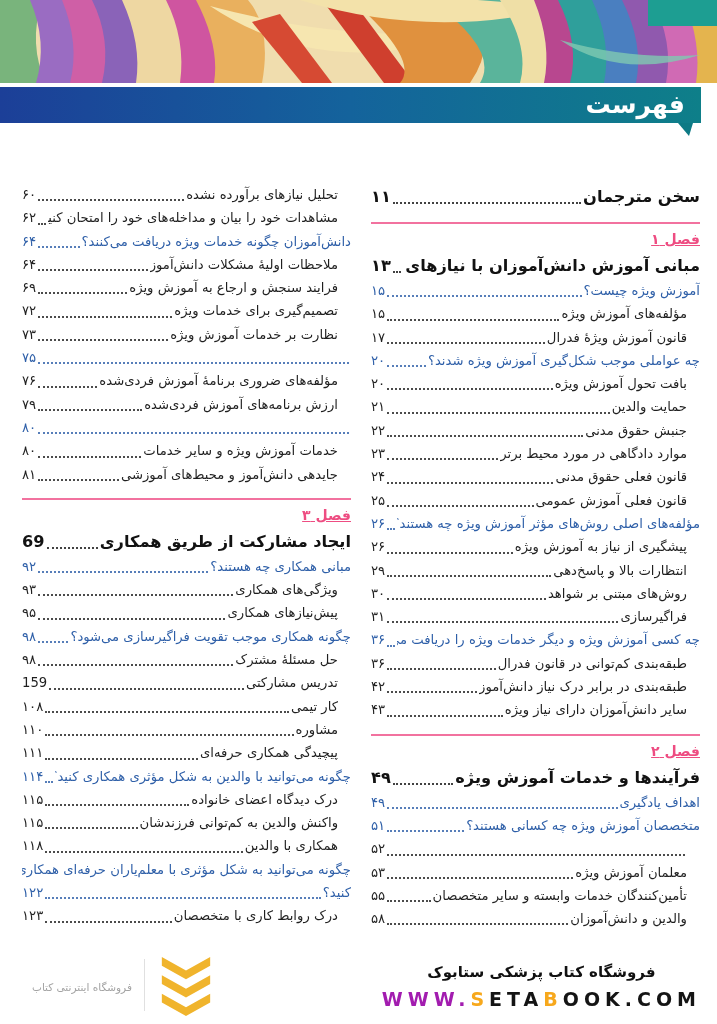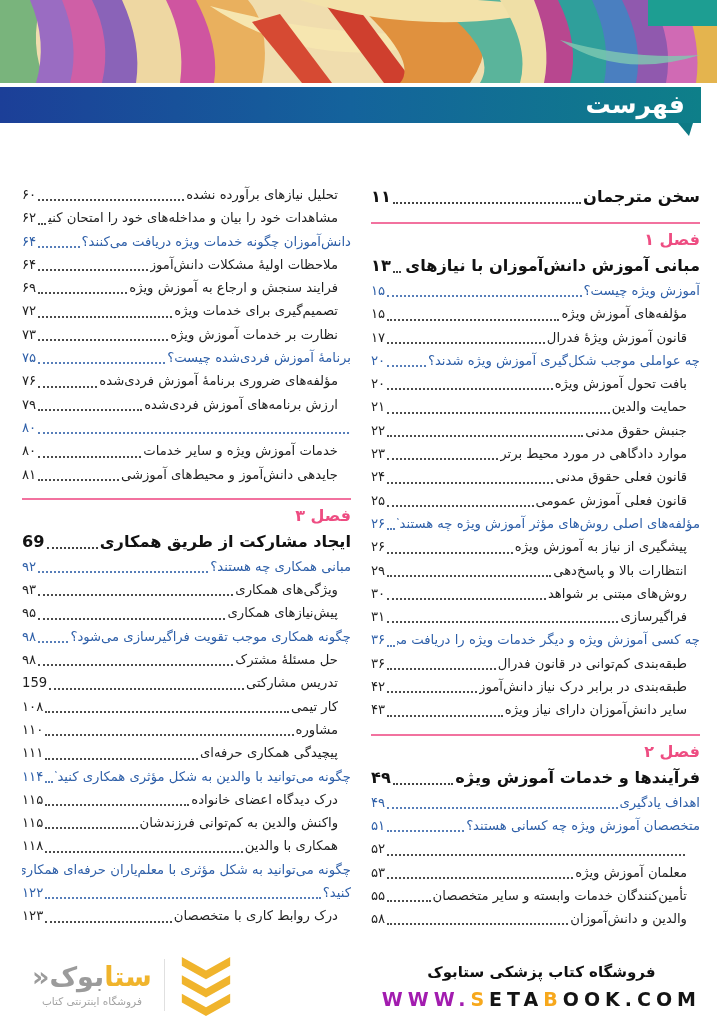--- a/index.html
+++ b/index.html
@@ -26,21 +26,21 @@
   .line{display:flex;align-items:baseline;color:#1f1f1f;font-size:13.2px;line-height:23.3px;}
   .line .t{white-space:nowrap;overflow:hidden;text-align:right;}
   .line .leader{flex:1 1 auto;min-width:8px;border-bottom:2px dotted currentColor;
         align-self:flex-end;margin:0 2px 5px 2px;opacity:.8;}
   .line .pg{white-space:nowrap;}
   .plain{padding-right:13px;}
   .blue{color:#2e5fa8;}
   .big{font-weight:bold;font-size:16.2px;color:#121212;line-height:27px;}
   .big .leader{margin-bottom:6px;}
   .sep{border-top:2px solid #f2729f;margin:12px 0 3px;}
-  .chlabel{color:#ee4d82;font-weight:bold;font-size:16px;line-height:25px;}
+  .chlabel{color:#ee4d82;font-weight:bold;font-size:14px;line-height:25px;text-decoration:underline;}
 
   
   .footer-right{position:absolute;right:16px;bottom:14px;text-align:center;}
   .store{font-size:15px;font-weight:bold;color:#111;margin-bottom:7px;direction:rtl;}
   .url{font-size:19px;font-weight:bold;letter-spacing:5px;color:#141414;direction:ltr;
        font-family:"DejaVu Sans",sans-serif;}
   .footer-left{position:absolute;left:32px;bottom:8px;display:flex;align-items:center;gap:12px;}
   .wordmark-box{text-align:center;}
   .wordmark{direction:rtl;font-weight:bold;font-size:27px;line-height:1.05;white-space:nowrap;}
   .tagline{font-size:10.5px;color:#a3a3a3;margin-top:4px;direction:rtl;}
@@ -260,21 +260,20 @@
           <span class="t">تصمیم‌گیری برای خدمات ویژه</span>
           <span class="leader"></span>
           <span class="pg">۷۲</span>
         </div>
         <div class="line plain">
           <span class="t">نظارت بر خدمات آموزش ویژه</span>
           <span class="leader"></span>
           <span class="pg">۷۳</span>
         </div>
         <div class="line blue">
-          <span class="t">برنامهٔ آموزش فردی‌شده چیست؟</span>
           <span class="leader"></span>
           <span class="pg">۷۵</span>
         </div>
         <div class="line plain">
           <span class="t">مؤلفه‌های ضروری برنامهٔ آموزش فردی‌شده</span>
           <span class="leader"></span>
           <span class="pg">۷۶</span>
         </div>
         <div class="line plain">
           <span class="t">ارزش برنامه‌های آموزش فردی‌شده</span>
@@ -383,21 +382,20 @@
       </div>
   </div>
 
   <div class="footer-right">
     <div class="store">فروشگاه کتاب پزشکی ستابوک</div>
     <div class="url" id="url"><span style="color: #a21caf;">WWW.</span><span style="color: rgb(247, 168, 28);">S</span><span style="color: rgb(20, 20, 20);">ETA</span><span style="color: rgb(247, 168, 28);">B</span><span style="color: rgb(20, 20, 20);">OOK.COM</span></div>
   </div>
 
   <div class="footer-left">
     <div class="wordmark-box">
-      <div class="wordmark" id="wordmark"><span style="color: rgb(240, 180, 44);">ستا</span><span style="color: rgb(155, 155, 155);">بوک</span><span style="color: rgb(155, 155, 155);">«</span></div>
       <div class="tagline">فروشگاه اینترنتی کتاب</div>
     </div>
     <div class="logo-divider"></div>
     <svg width="58" height="62" viewBox="0 0 60 64">
       <path d="M5 3 L30 17 L55 3 L55 12 L30 26 L5 12 Z" fill="#f0b42c"></path>
       <path d="M5 22 L30 36 L55 22 L55 31 L30 45 L5 31 Z" fill="#f0b42c"></path>
       <path d="M5 41 L30 55 L55 41 L55 50 L30 64 L5 50 Z" fill="#f0b42c"></path>
     </svg>
   </div>
 

